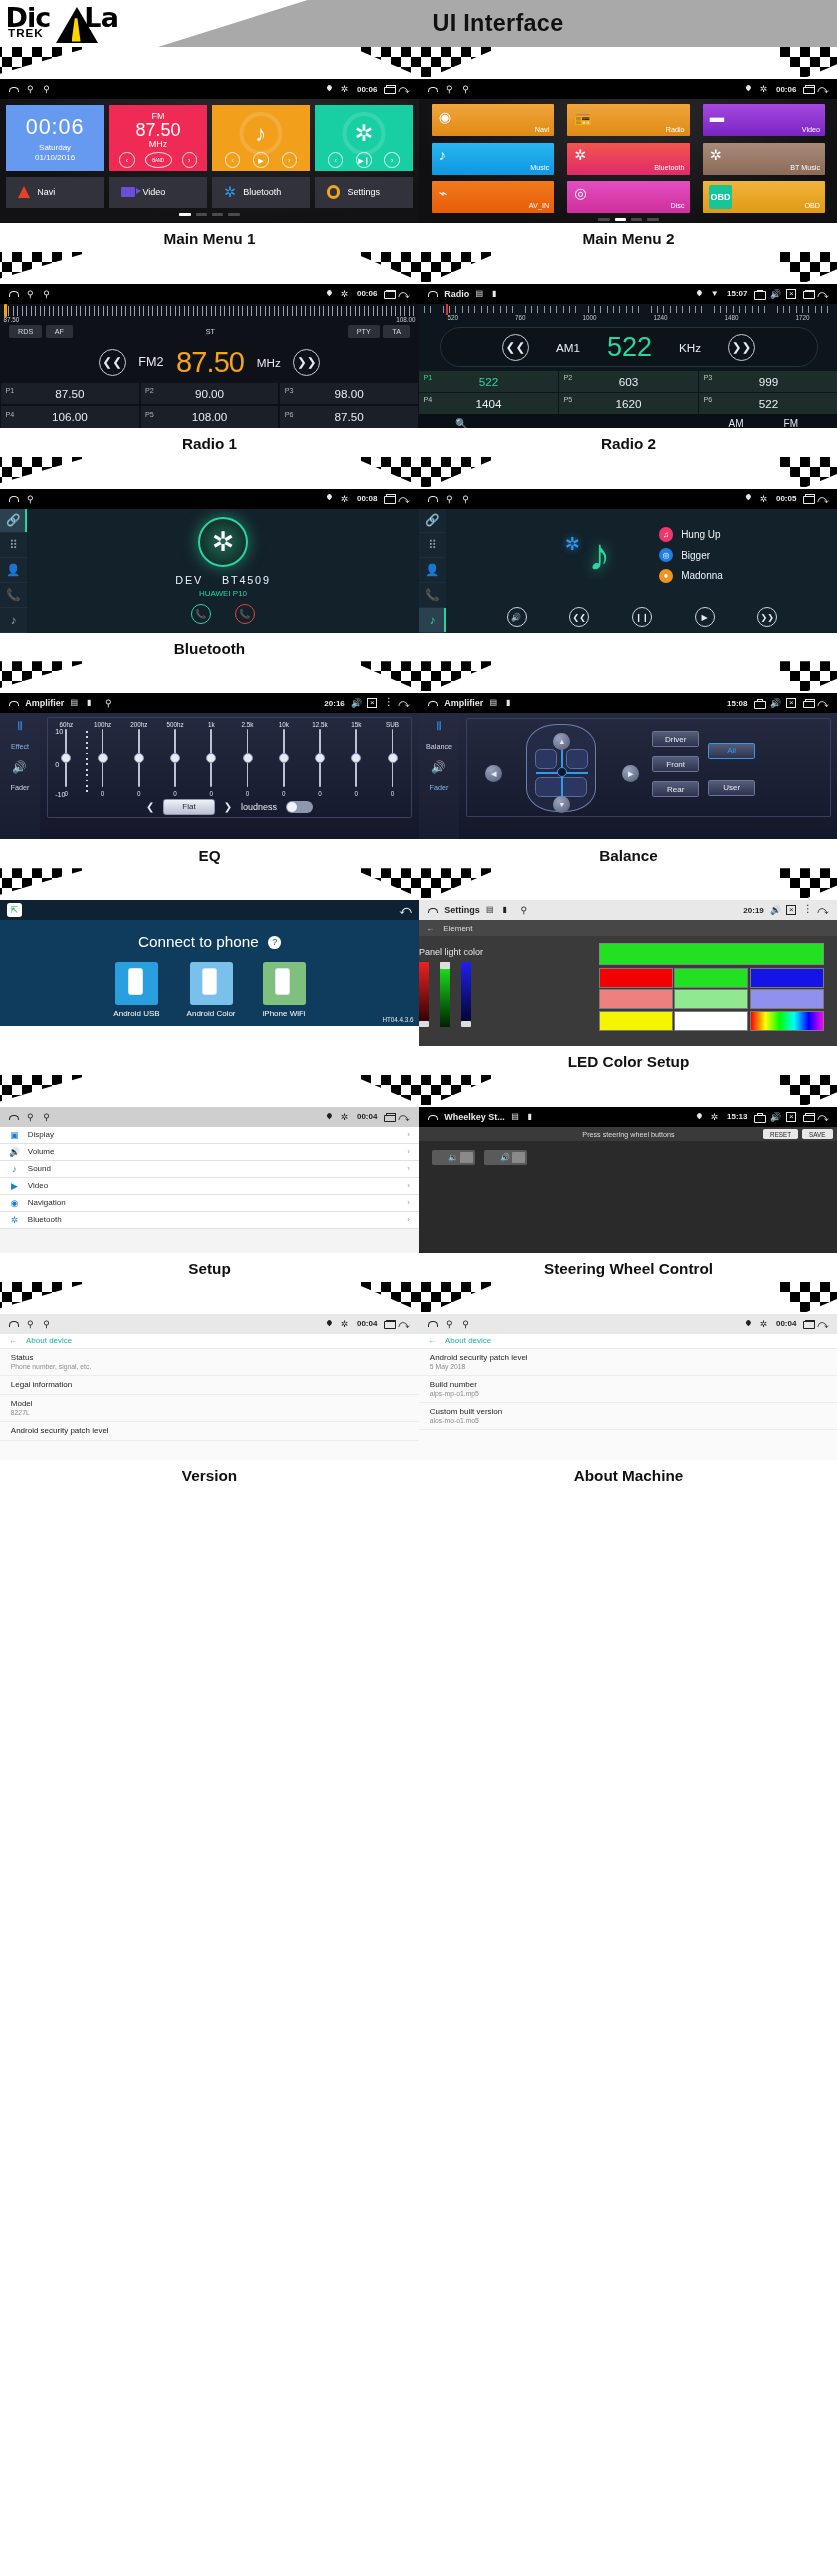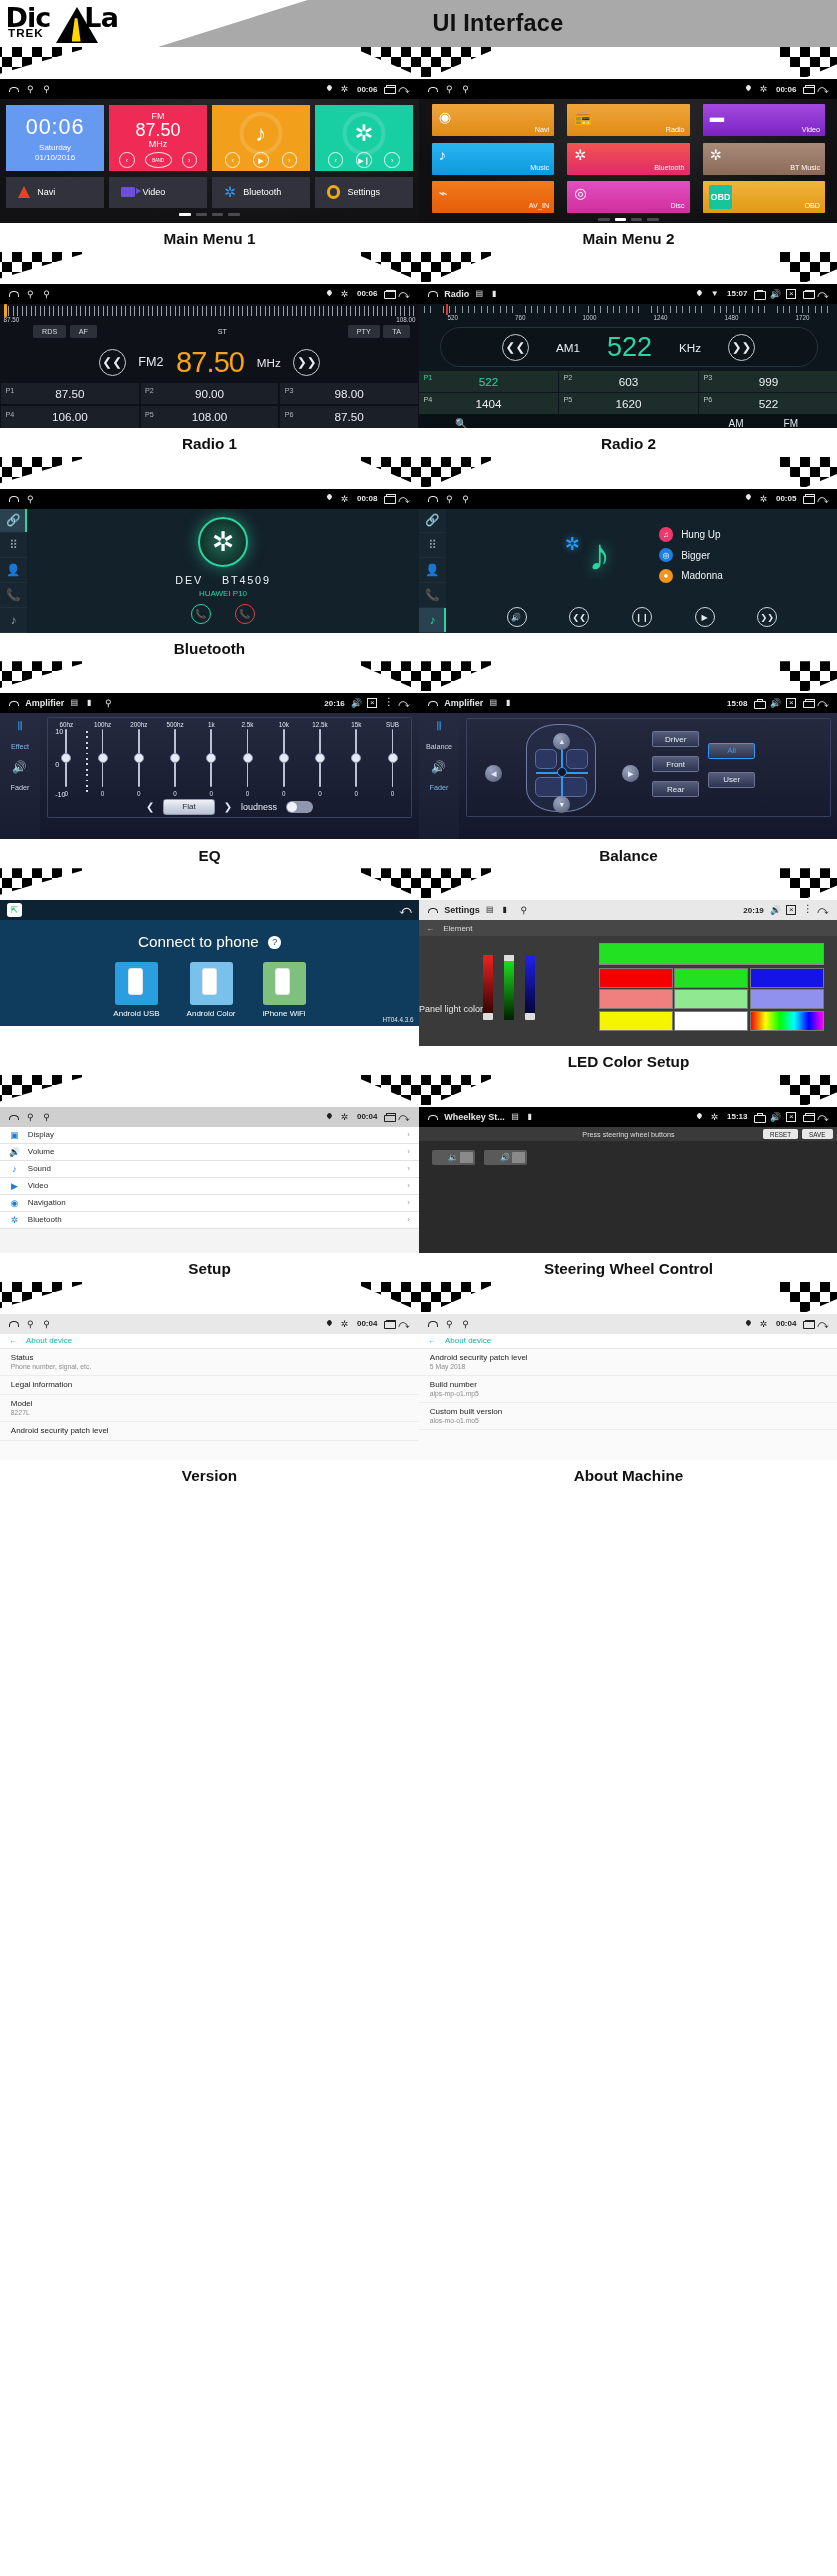--- a/index.html
+++ b/index.html
@@ -154,21 +154,21 @@
              color:#fff; font-size:9px; font-weight:bold; display:flex;align-items:center;justify-content:center;}
 
   
   .r1 { height: 124px; background:#0e1118; position:relative; }
   .r1-scale { height:18px; position:relative; border-bottom:0; background:#0e1118;}
   .r1-ticks { position:absolute; left:3.6px; right:3.6px; top:1.8px; height:10.8px;
     background-image: repeating-linear-gradient(to right, #9aa0aa 0 0.9px, transparent 0.9px 4.5px); }
   .r1-cursor { position:absolute; left:3.6px; top:0; width:3.6px; height:13.5px; background:#f5a318; border-radius:0.9px;}
   .r1-lo { position:absolute; left:3.6px; top:12.6px; font-size:6.3px; color:#cfd3da;}
   .r1-hi { position:absolute; right:3.6px; top:12.6px; font-size:6.3px; color:#cfd3da;}
-  .r1-tags { display:flex; align-items:flex-start; padding: 3.6px 9px; gap:3.6px;margin-left:24px; }
+  .r1-tags { display:flex; align-items:flex-start; padding: 3.6px 9px; gap:3.6px; }
   .tag { background:#2c3038; color:#d8dce3; font-size:7.2px; padding:1.8px 9px; border-radius:1.8px;}
   .tag.plain { background:transparent; }
   .r1-main { display:flex; align-items:center; justify-content:center; gap:12.6px; height:41px; }
   .rbtn { width:27px;height:27px;border:1.3px solid #c8ccd4;border-radius:50%;color:#e8eaee;
           display:flex;align-items:center;justify-content:center;font-size:11.7px;}
   .r1-bandlbl { color:#e6e8ec; font-size:12.6px; }
   .r1-freq { color:#f5a318; font-size:29px; font-weight:300; letter-spacing:-0.9px;}
   .r1-unit { color:#e6e8ec; font-size:11.7px;}
   .presets { display:grid; grid-template-columns: repeat(3,1fr); gap:1.8px; padding:0 0.9px;}
   .preset { background:#1b1f27; height:21.6px; display:flex; align-items:center; position:relative;}
@@ -274,21 +274,21 @@
   .car .ctr{position:absolute;left:30px;top:42px;width:10px;height:10px;border-radius:50%;border:1.8px solid #2e9bf0;background:#14172a;}
   .nub { position:absolute; width:17px;height:17px;border-radius:50%;
          background: radial-gradient(circle at 35% 30%, #9aa3bd, #525a76);
          display:flex;align-items:center;justify-content:center;color:#e8ecf5;font-size:7.2px;}
   .nub.up{left:86px;top:14.4px;} .nub.dn{left:86px;top:77px;}
   .nub.lf{left:18px;top:46px;} .nub.rt{left:155px;top:46px;}
   .bl-btns { position:absolute; left:185px; top:12.6px; display:flex; flex-direction:column; gap:9px; }
   .bl-btn { width:47px; height:16px; border-radius:1.8px; font-size:8px; color:#e8ecf5;
             background: linear-gradient(#555d78,#2e3450); border:0.9px solid #6b7493;
             display:flex;align-items:center;justify-content:center;}
-  .bl-btns2 { position:absolute; left:241px; top:24px; display:flex; flex-direction:column; gap:13px; }
+  .bl-btns2 { position:absolute; left:241px; top:24px; display:flex; flex-direction:column; gap:21px; }
   .bl-btn.sel { color:#2e9bf0; border-color:#2e9bf0; }
 
   
   .ml-screen { height:126px; background:#0f3c5c; position:relative; }
   .ml-bar { height:20px; background:#0d2233; display:flex; align-items:center; padding:0 7.2px; position:relative;}
   .ml-app { width:14.4px;height:14.4px;background:#fff;border-radius:2.7px;display:flex;align-items:center;justify-content:center;
             color:#18b15a; font-size:9px;}
   .ml-head { text-align:center; color:#fff; font-size:15.3px; padding-top:12.6px; }
   .ml-help { display:inline-block; width:12.6px;height:12.6px;border-radius:50%;background:#fff;color:#0f3c5c;
              font-size:9px; line-height:12.6px; text-align:center; margin-left:5.4px; vertical-align:1.8px;}
@@ -299,21 +299,21 @@
   .ml-ph { position:absolute; left:12.6px; top:6.3px; width:15.3px; height:27px; background:#fff; border-radius:2.7px;
            border:1.8px solid #dfe6ea; }
   .ml-lb { margin-top:4.5px; color:#fff; font-size:8px;}
   .ml-ver { position:absolute; right:5.4px; bottom:2.7px; color:#dfe8ee; font-size:6.3px;}
 
   
   .led-screen { height:126px; background:#3a3a3a; }
   .led-sub { height:16px; background:#474747; display:flex; align-items:center; gap:9px; padding:0 7.2px;
              color:#ddd; font-size:8px; }
   .led-body { display:flex; align-items:center; padding:7.2px 0 0 0; }
-  .led-left { width:180px; display:flex; flex-direction:row; align-items:flex-end;}
+  .led-left { width:180px; display:flex; flex-direction:column; align-items:flex-start;}
   .led-lbl { color:#e6e6e6; font-size:9px; margin-bottom:5.4px;}
   .led-sliders { display:flex; gap:10.8px; }
   .led-sl { width:10px; height:65px; position:relative; border-radius:0.9px;}
   .led-sl.r{background:linear-gradient(#f02020,#200000);}
   .led-sl.g{background:linear-gradient(#20f020,#002000);}
   .led-sl.b{background:linear-gradient(#2020f0,#000020);}
   .led-th { position:absolute; left:0; width:10px; height:6.3px; background:#ddd; border-radius:0.9px;}
   .led-right { flex:1; padding-right:14.4px;}
   .led-prev { height:21.6px; background:#22e022; border:0.9px solid #888; }
   .led-grid { display:grid; grid-template-columns:repeat(3,1fr); gap:1.8px; margin-top:2.7px;}

